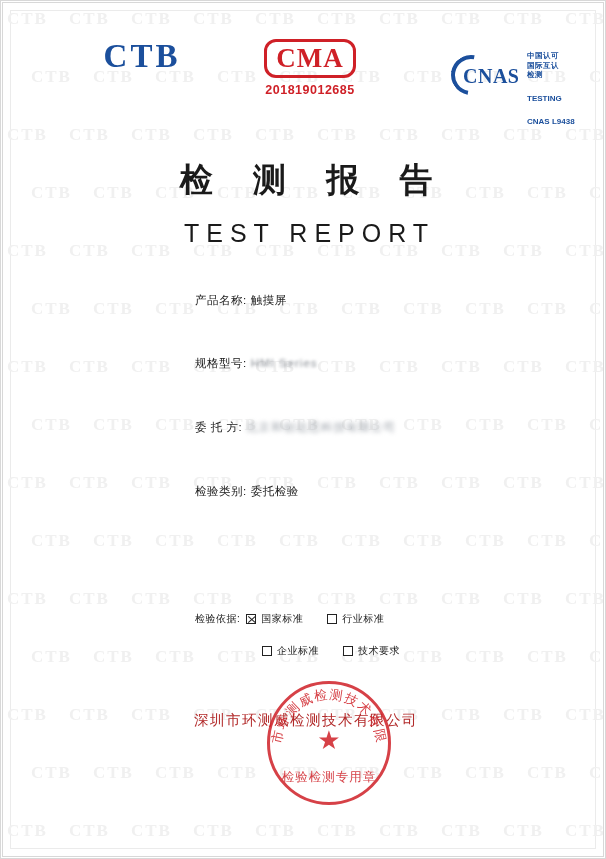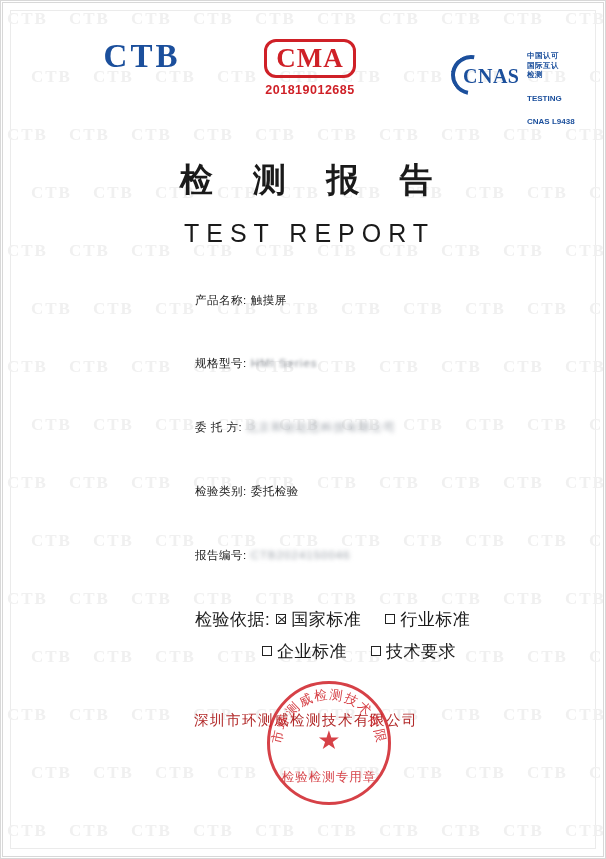--- a/index.html
+++ b/index.html
@@ -235,21 +235,21 @@
   #f-client   { top: 417px; }
   #f-category { top: 481px; }
   #f-reportno { top: 545px; }
 
   
   #basis {
     position: absolute;
     left: 192px; top: 607px;
     z-index: 5;
     font-family: "Liberation Sans", sans-serif;
-    font-size: 17px;
+    font-size: 10px;
     color: #1a1a1a;
     letter-spacing: 0.5px;
   }
   .basis-row {
     display: flex;
     align-items: center;
     height: 18px;
   }
   .basis-row.second { margin-top: 14px; padding-left: 67px; }
   .basis-label { margin-right: 6px; }
@@ -521,23 +521,20 @@
   </div>
 
   <div class="field" id="f-client">
     <span class="lbl">委 托 方:</span><span class="val blurred-strong">北京和创达思科技有限公司</span>
   </div>
 
   <div class="field" id="f-category">
     <span class="lbl">检验类别:</span><span class="val">委托检验</span>
   </div>
 
-  <div class="field" id="f-reportno">
-    <span class="lbl">报告编号:</span><span class="val blurred-strong">CTB2024150046</span>
-  </div>
 
   <div id="basis">
     <div class="basis-row">
       <span class="basis-label">检验依据:</span>
       <span class="cb checked"></span>
       <span class="cb-text">国家标准</span>
       <span class="cb"></span>
       <span class="cb-text">行业标准</span>
     </div>
     <div class="basis-row second">

